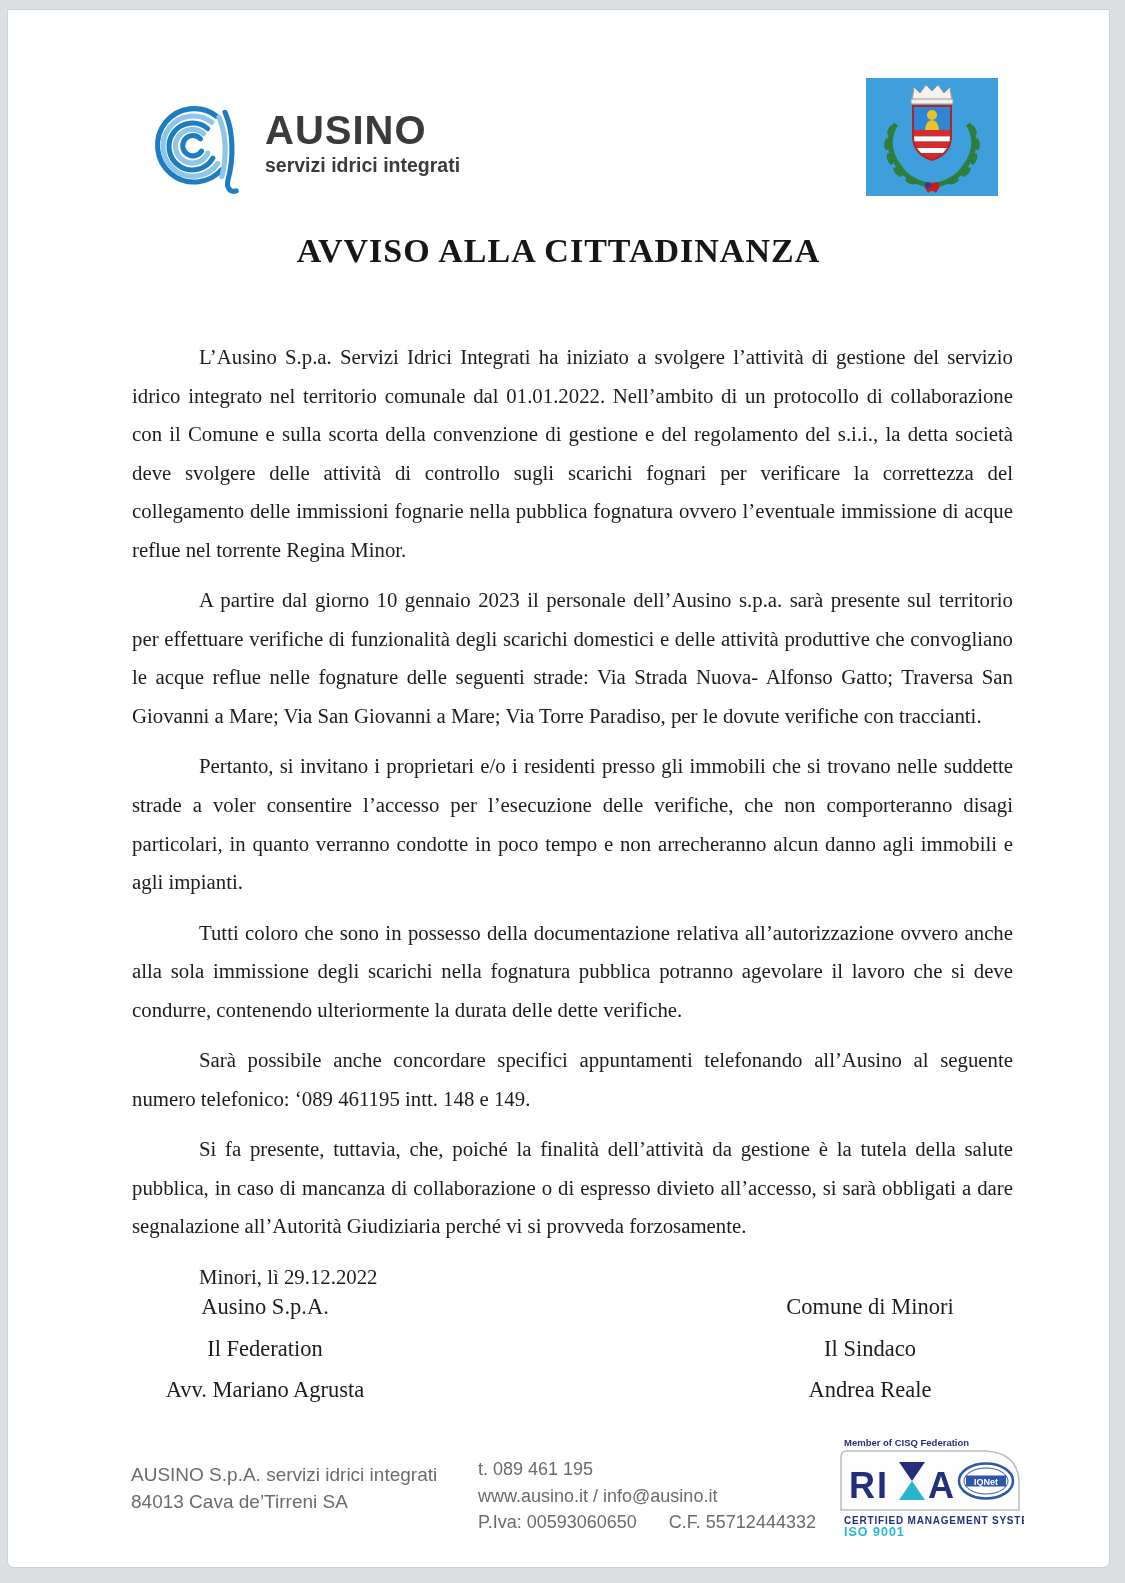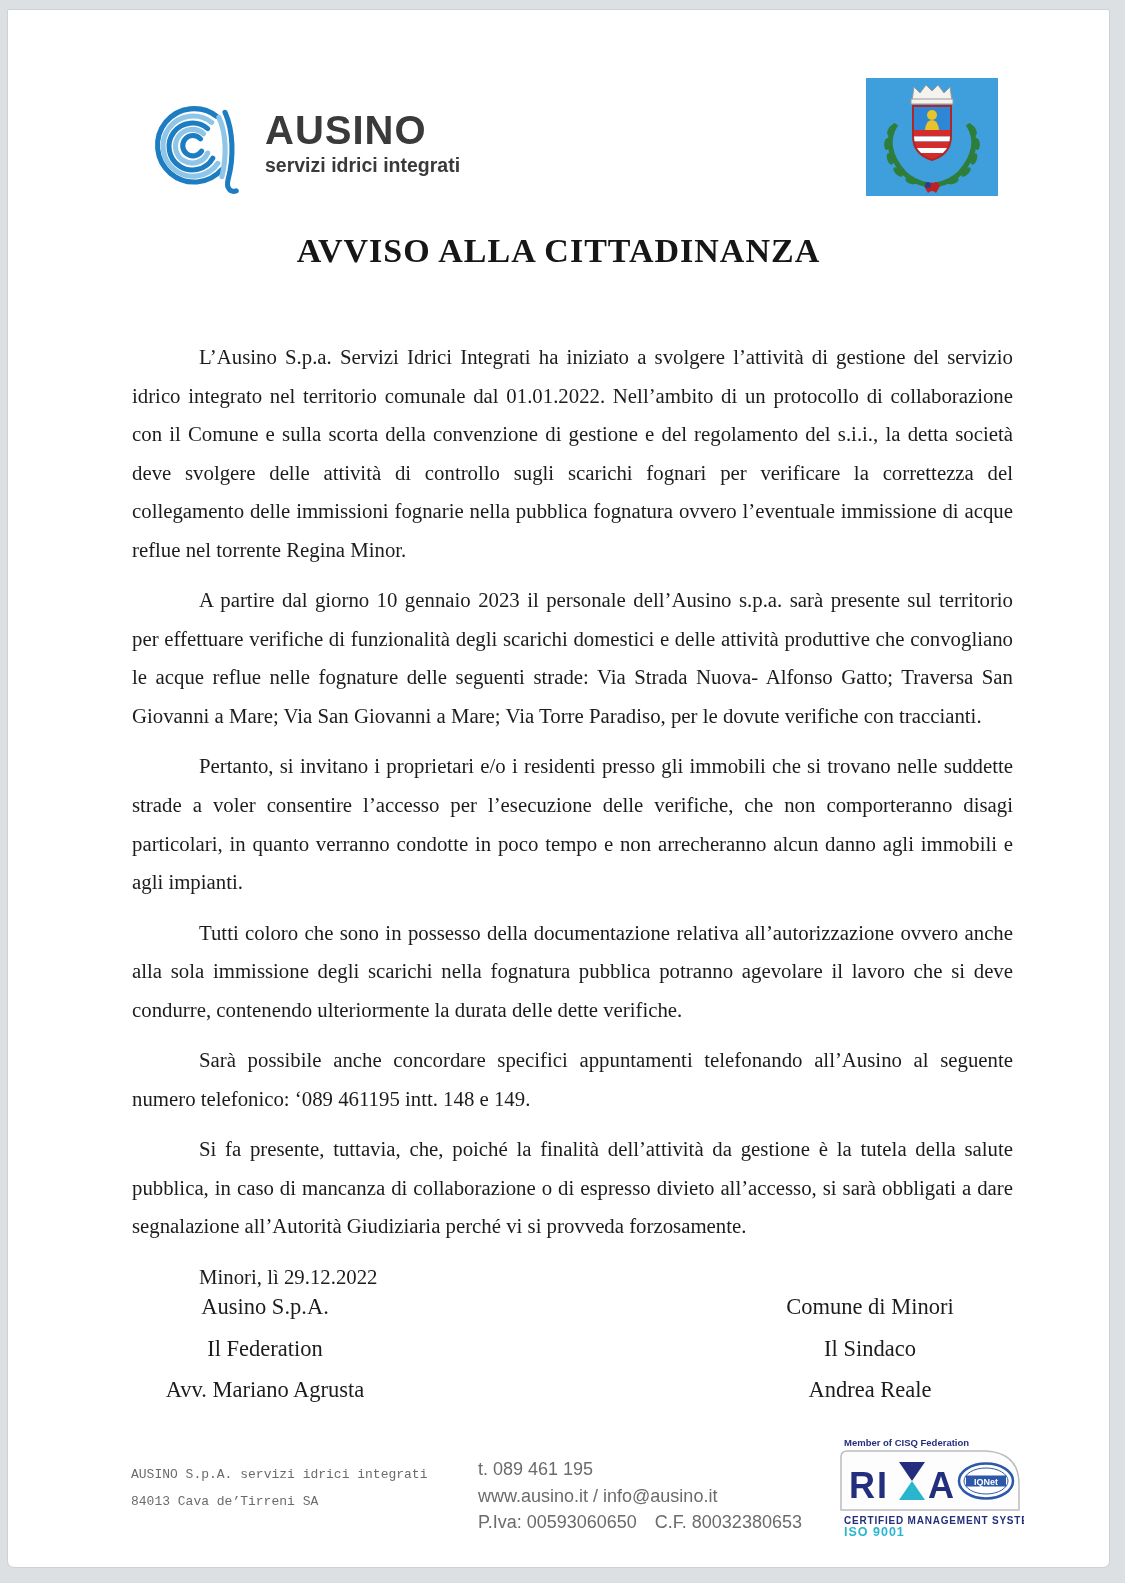--- a/index.html
+++ b/index.html
@@ -21,24 +21,24 @@
   .body-text{position:absolute;left:112px;top:316px;width:905px;color:#1c1c1c;
              font-size:20.8px;line-height:38.55px;text-align:justify;}
   .body-text p{margin:12px;text-indent:67px;}
   
   .signatures{position:absolute;left:112px;top:1276px;width:905px;display:flex;
               justify-content:space-between;font-size:22.5px;color:#1c1c1c;}
   .sig-col{width:290px;text-align:center;line-height:41.5px;}
   .sig-col.right{margin-right:10px;}
   
   .footer-address{position:absolute;left:123px;top:1452px;
-      font-family:Liberation Mono, monospace;font-size:13px;line-height:26.5px;color:#6b6b6b;}
+      font-family:Liberation Sans, sans-serif;font-size:19px;line-height:26.5px;color:#6b6b6b;}
   .footer-contacts{position:absolute;left:470px;top:1446px;
       font-family:"Liberation Sans", sans-serif;font-size:18px;line-height:26.5px;color:#6b6b6b;}
-  .fiscal-row{display:flex;gap:18px;}
+  .fiscal-row{display:flex;gap:32px;}
   .cert-logo{position:absolute;left:828px;top:1426px;}
 </style>
 </head>
 <body>
 
 <div class="page">
 
   <div class="brand">
     <svg width="100" height="102" viewBox="0 0 95 100">
       <g fill="none" stroke-linecap="round" stroke-width="5">
@@ -134,21 +134,21 @@
   <div class="footer-address">
     <div><span>AUSINO S.p.A.</span><span> servizi idrici integrati</span></div>
     <div>84013 Cava de’Tirreni SA</div>
   </div>
 
   <div class="footer-contacts">
     <div>t. 089 461 195</div>
     <div>www.ausino.it / info@ausino.it</div>
     <div class="fiscal-row">
       <span>P.Iva: 00593060650</span>
-      <span>C.F. 80032380653</span>
+      <span>C.F. 55712444332</span>
     </div>
   </div>
 
   <div class="cert-logo">
     <svg width="188" height="102" viewBox="0 0 188 102">
       <path d="M5 74 V21 Q5 15 11 15 H150 Q183 17 183 48 V74 Z" fill="#fdfdfd" stroke="#b9bcc0" stroke-width="1.5"></path>
       <text x="8" y="10" font-family="Liberation Sans, sans-serif" font-size="9.5" font-weight="bold" fill="#232e7d">Member of CISQ Federation</text>
       <text x="13" y="62" font-family="Liberation Sans, sans-serif" font-size="36" font-weight="bold" letter-spacing="2" fill="#232e7d">RI</text>
       <polygon points="63,26 89,26 76,45" fill="#232e7d"></polygon>
       <polygon points="63,64 89,64 76,45" fill="#2ab5cf"></polygon>

